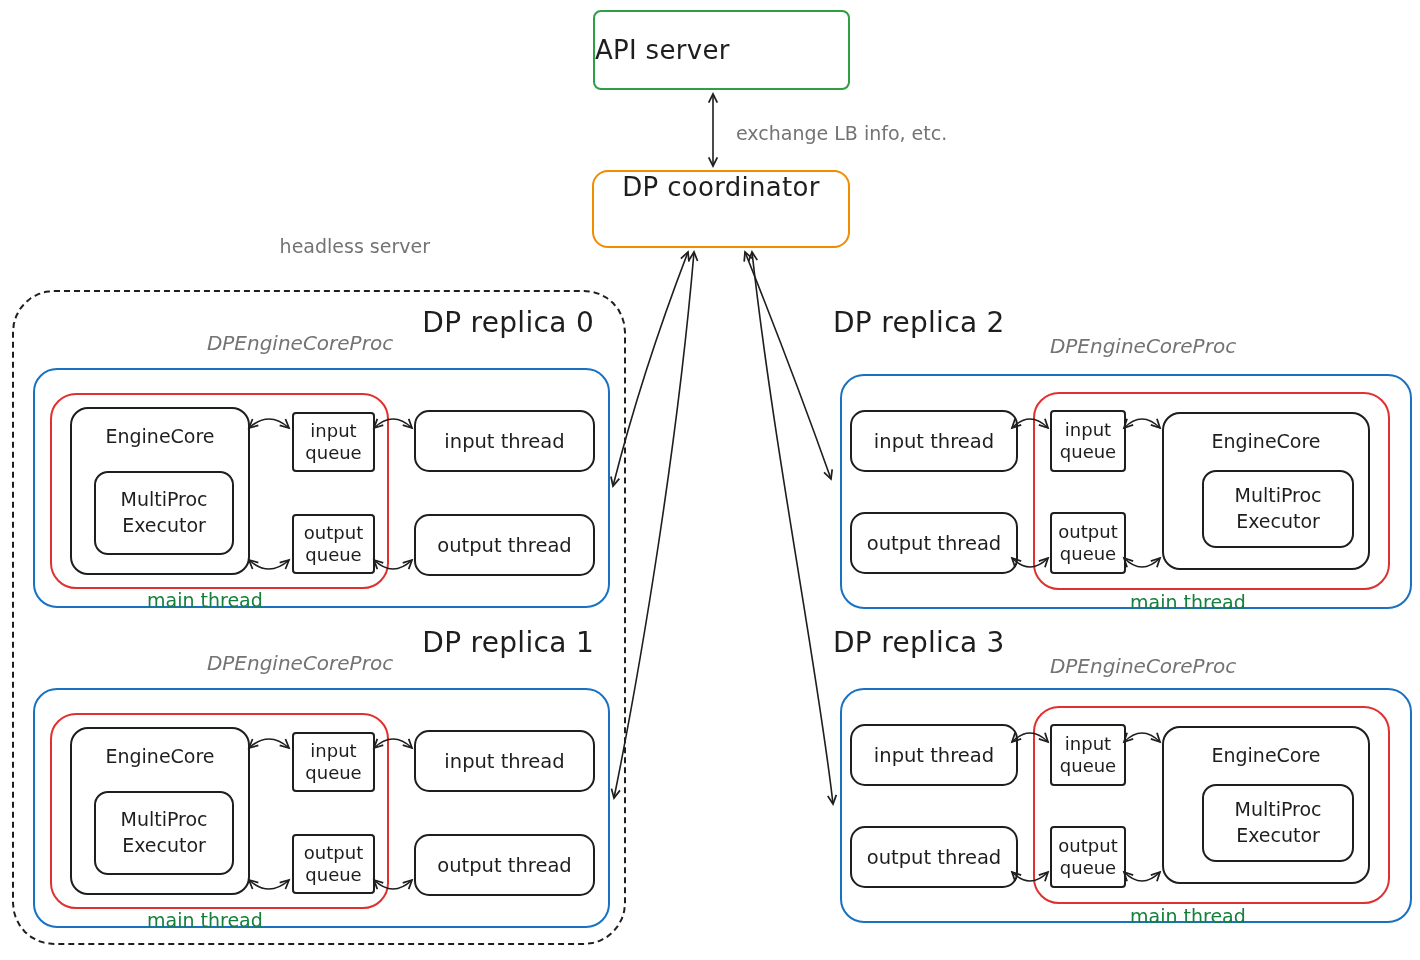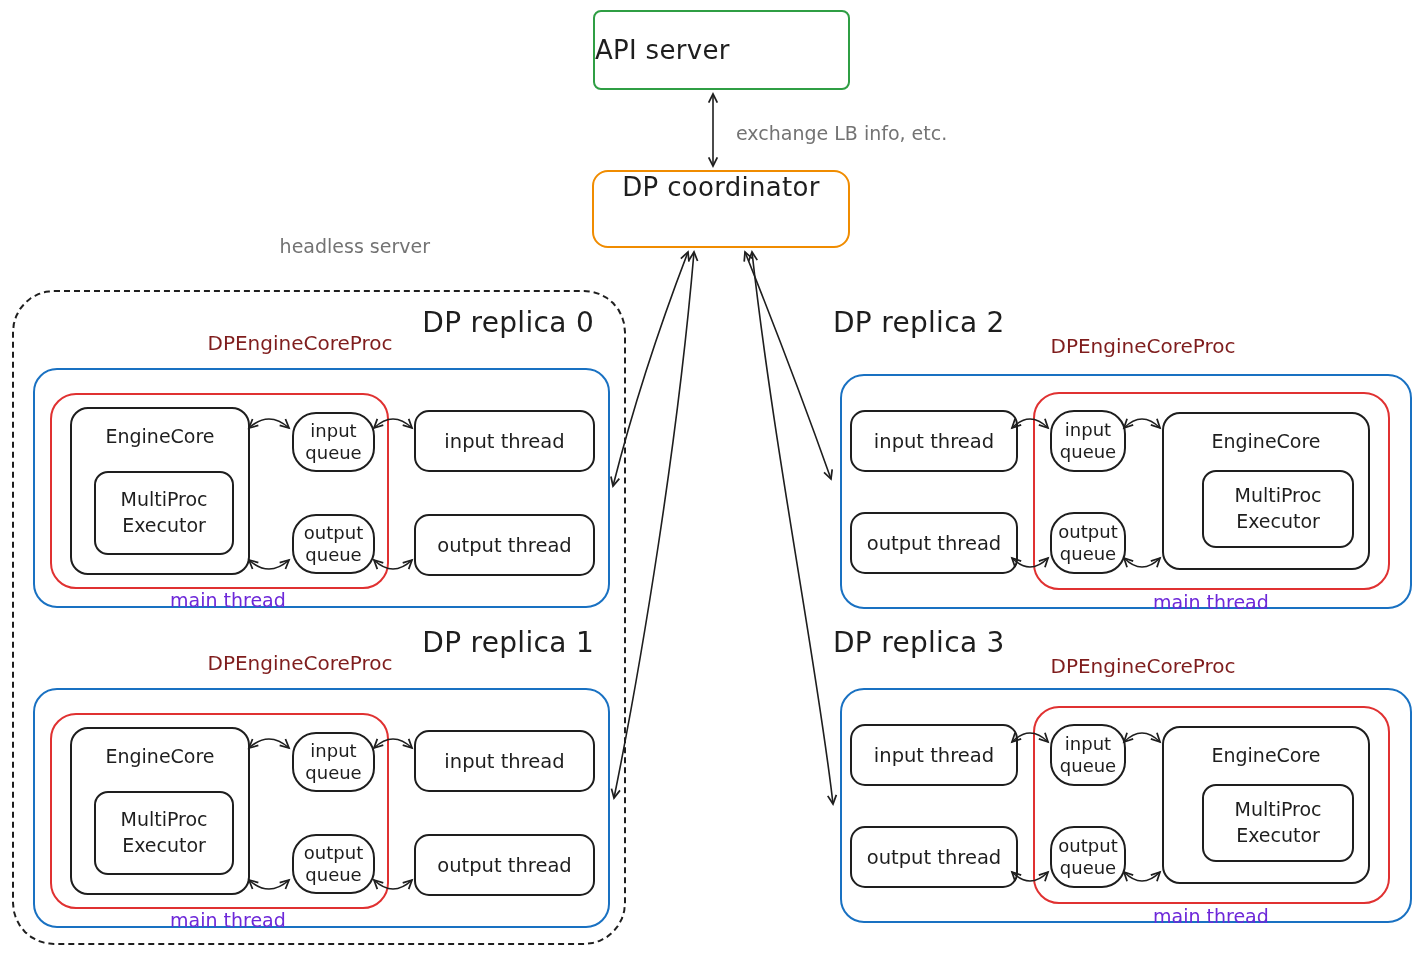--- a/index.html
+++ b/index.html
@@ -10,26 +10,26 @@
   .box{position:absolute;background:transparent;box-sizing:border-box;}
   .green-box{border:2.5px solid #2f9e44;border-radius:8px;display:flex;align-items:center;justify-content:flex-start;}
   .orange-box{border:2.5px solid #f08c00;border-radius:16px;display:flex;align-items:flex-start;justify-content:center;}
   .blue-box{border:2.5px solid #1971c2;border-radius:24px;}
   .red-box{border:2.5px solid #e03131;border-radius:26px;}
   .dashed-box{border:2px dashed #1e1e1e;border-radius:42px;}
   .node{border:2.5px solid #1e1e1e;border-radius:14px;display:flex;align-items:center;justify-content:center;text-align:center;}
   .ec{border-radius:18px;display:block;}
   .ec-title{margin-top:16px;text-align:center;font-size:19px;}
   .mp{border-radius:14px;font-size:19px;line-height:1.35;}
-  .queue{border-radius:24px;font-size:18px;line-height:1.25;padding:2px;}
+  .queue{border-radius:4px;font-size:18px;line-height:1.25;padding:2px;}
   .thread{border-radius:15px;font-size:19.5px;}
   .big-label{font-size:26px;letter-spacing:0.3px;}
   .title{position:absolute;font-size:28px;letter-spacing:0.3px;}
-  .proc-label{position:absolute;font-size:20px;color:#7f1d1d;text-align:center;}
-  .mt-label{position:absolute;font-size:19px;color:#6d28d9;margin-left:23px;}
+  .proc-label{position:absolute;font-size:20px;color:#737373;text-align:center;font-style:italic;}
+  .mt-label{position:absolute;font-size:19px;color:#15803d;}
   .small-label{position:absolute;font-size:19px;color:#737373;}
   svg.wires{position:absolute;left:0;top:0;z-index:12;pointer-events:none;}
   .layer{z-index:5;}
 </style>
 </head>
 <body>
 
 <div class="canvas">
 
   <div class="box green-box layer" style="left:593px;top:10px;width:257px;height:80px">

